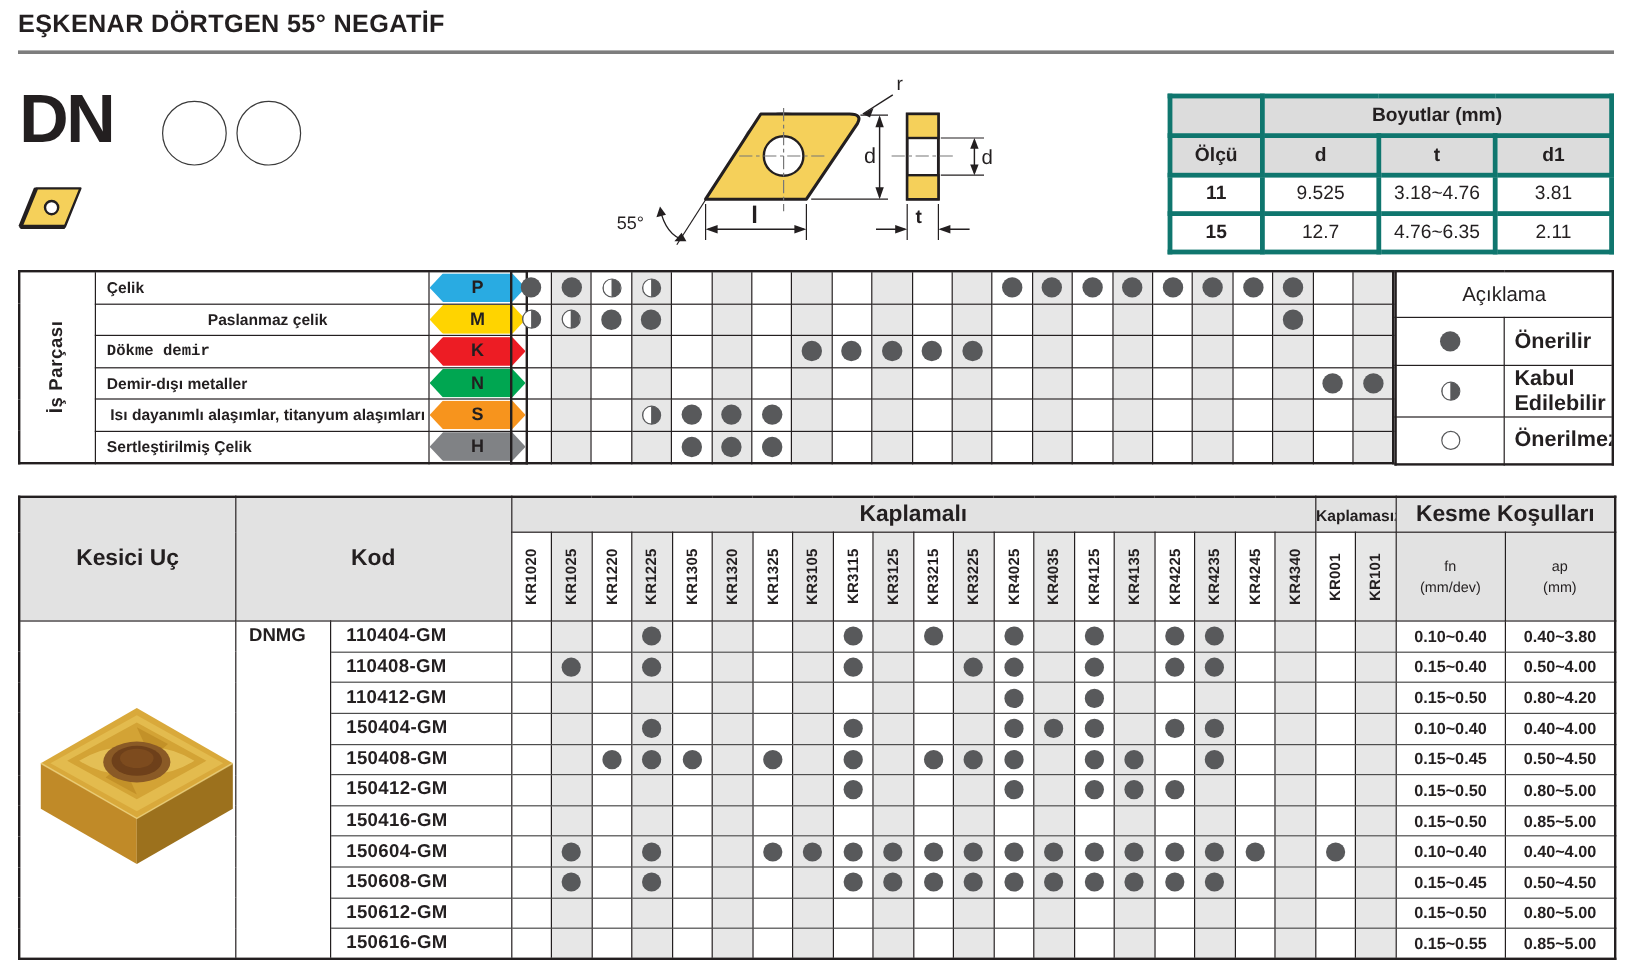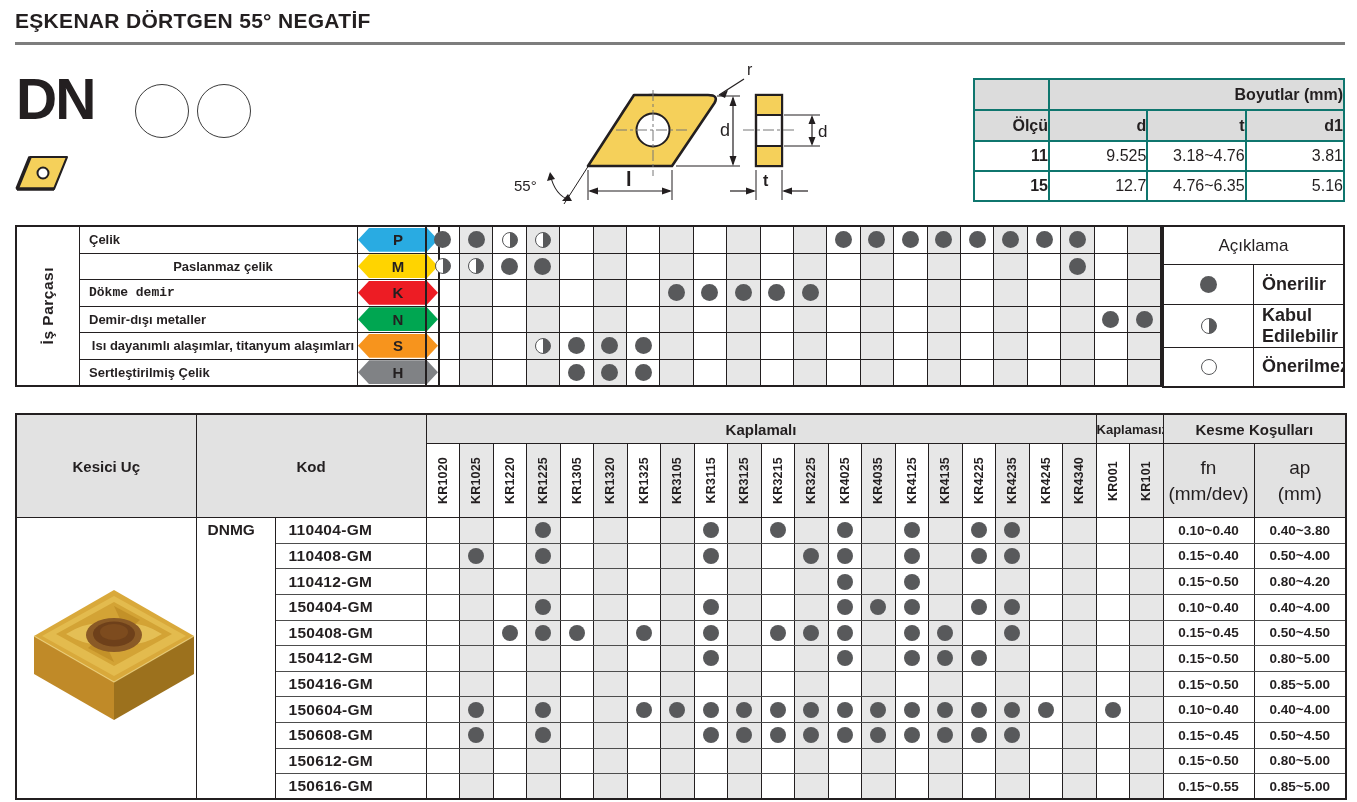--- a/index.html
+++ b/index.html
@@ -12,21 +12,21 @@
   .c1{left:135px}.c2{left:197px}
   .diamond-icon{position:absolute;left:15px;top:154px;}
   .drawing{position:absolute;left:500px;top:58px;}
   .photo{position:absolute;left:22px;top:580px;}
 
   table{border-collapse:collapse;table-layout:fixed;}
   th,td{padding:0;overflow:hidden;}
 
   
   .dims{position:absolute;left:973px;top:78px;width:372px;border:2px solid #231f20;}
-  .dims th,.dims td{border:2px solid #0f766e;text-align:right;}
+  .dims th,.dims td{border:4px solid #0f766e;text-align:center;}
   .dims thead th{background:#dcdcdc;font-size:16px;font-weight:bold;height:29px;}
   .dims td{height:28px;font-size:16px;}
   .dims td.olcu{font-weight:bold;background:#fff;}
 
   
   .mat-left{position:absolute;left:15px;top:225px;width:410px;border:2px solid #231f20;}
   .mat-left td{border:1px solid #231f20;height:25.5px;}
   .side-label{writing-mode:vertical-rl;transform:rotate(180deg);font-weight:bold;font-size:15.5px;
               text-align:center;letter-spacing:.5px;}
   .mat-name{font-weight:bold;font-size:13px;padding-left:9px;}
@@ -43,26 +43,26 @@
   td.shade,th.shade{background:#e7e7e7;}
   .dot{width:17px;height:17px;border-radius:50%;background:var(--dot,#58595b);margin:0 auto;}
   .dot.half{width:14px;height:14px;border:1.5px solid var(--dot,#58595b);
             background:linear-gradient(90deg,#fff 50%,var(--dot,#58595b) 50%);}
   .dot.empty{width:14px;height:14px;border:1.5px solid var(--dot,#58595b);background:#fff;}
 
   
   .main{position:absolute;left:15px;top:413px;width:1330px;border:2px solid #231f20;}
   .main th,.main td{border:1px solid #231f20;}
   .main thead th{background:#e2e2e2;font-weight:bold;}
-  .main .grp{font-size:15px;height:28px;text-align:center;}
+  .main .grp{font-size:19px;height:28px;text-align:center;}
   .main .krcell{background:#fff;height:73px;vertical-align:middle;text-align:center;}
   .main .krcell.shade{background:#e7e7e7;}
   .vtext{writing-mode:vertical-rl;transform:rotate(180deg);font-weight:bold;font-size:12.5px;
          margin:0 auto;line-height:1;letter-spacing:.2px;}
-  .main .fncell{background:#e2e2e2;font-weight:normal;font-size:19px;line-height:1.35;text-align:center;}
+  .main .fncell{background:#e2e2e2;font-weight:normal;font-size:12px;line-height:1.35;text-align:center;}
   .main tbody tr{height:25.64px;}
   .main tbody td{border-top:1px solid #4d4d4d;border-bottom:1px solid #4d4d4d;text-align:center;vertical-align:middle;}
   .main td.kesici{background:#fff;}
   .main td.series{vertical-align:top;text-align:left;padding:3px 0 0 11px;font-weight:bold;font-size:15.5px;}
   .main td.code{text-align:left;padding-left:13px;font-weight:bold;font-size:15.5px;letter-spacing:.3px;}
   .main td.val{font-weight:bold;font-size:13.5px;}
   .main tbody .dot{width:16px;height:16px;}
 </style>
 </head>
 <body>
@@ -152,21 +152,21 @@
         <tr>
           <td class="olcu">11</td>
           <td>9.525</td>
           <td>3.18~4.76</td>
           <td>3.81</td>
         </tr>
         <tr>
           <td class="olcu">15</td>
           <td>12.7</td>
           <td>4.76~6.35</td>
-          <td>5.16</td>
+          <td>2.11</td>
         </tr>
       </tbody>
   </table>
 
   <table class="mat-left">
     <tbody>
         <tr>
           <td rowspan="6" style="width: 62px; text-align: center;">
             <div class="side-label" style="margin: 0px auto;">İş Parçası</div>
           </td>

